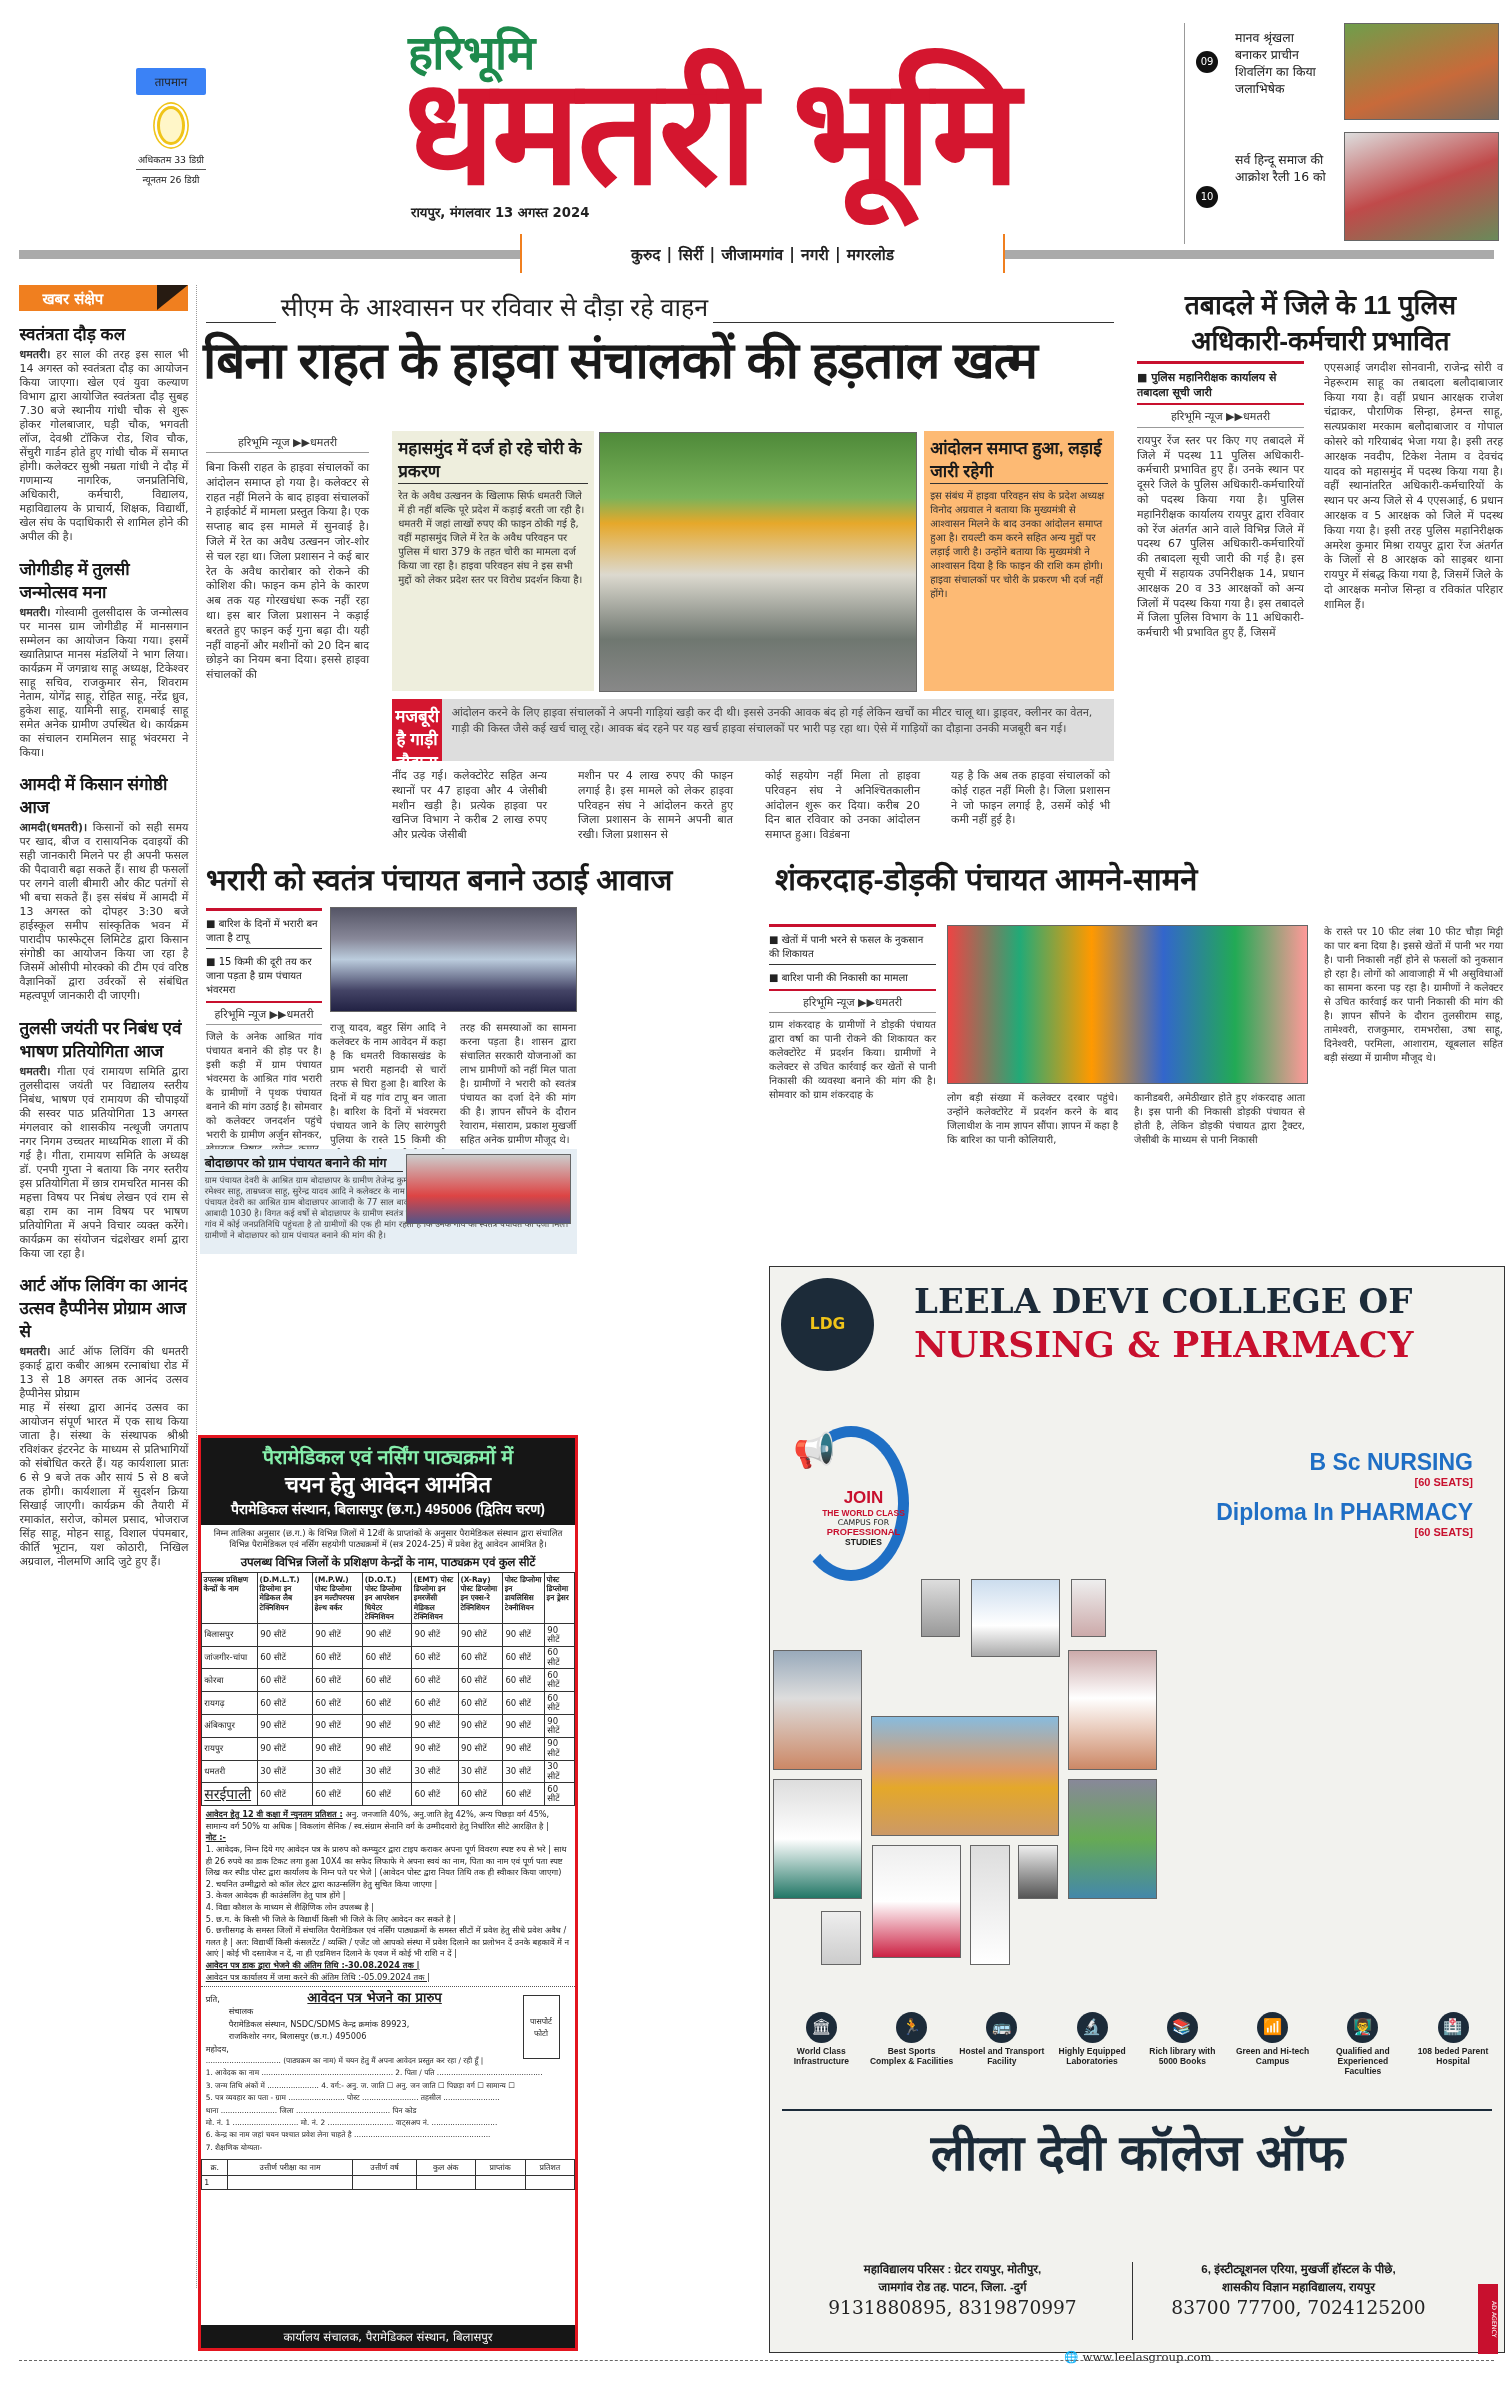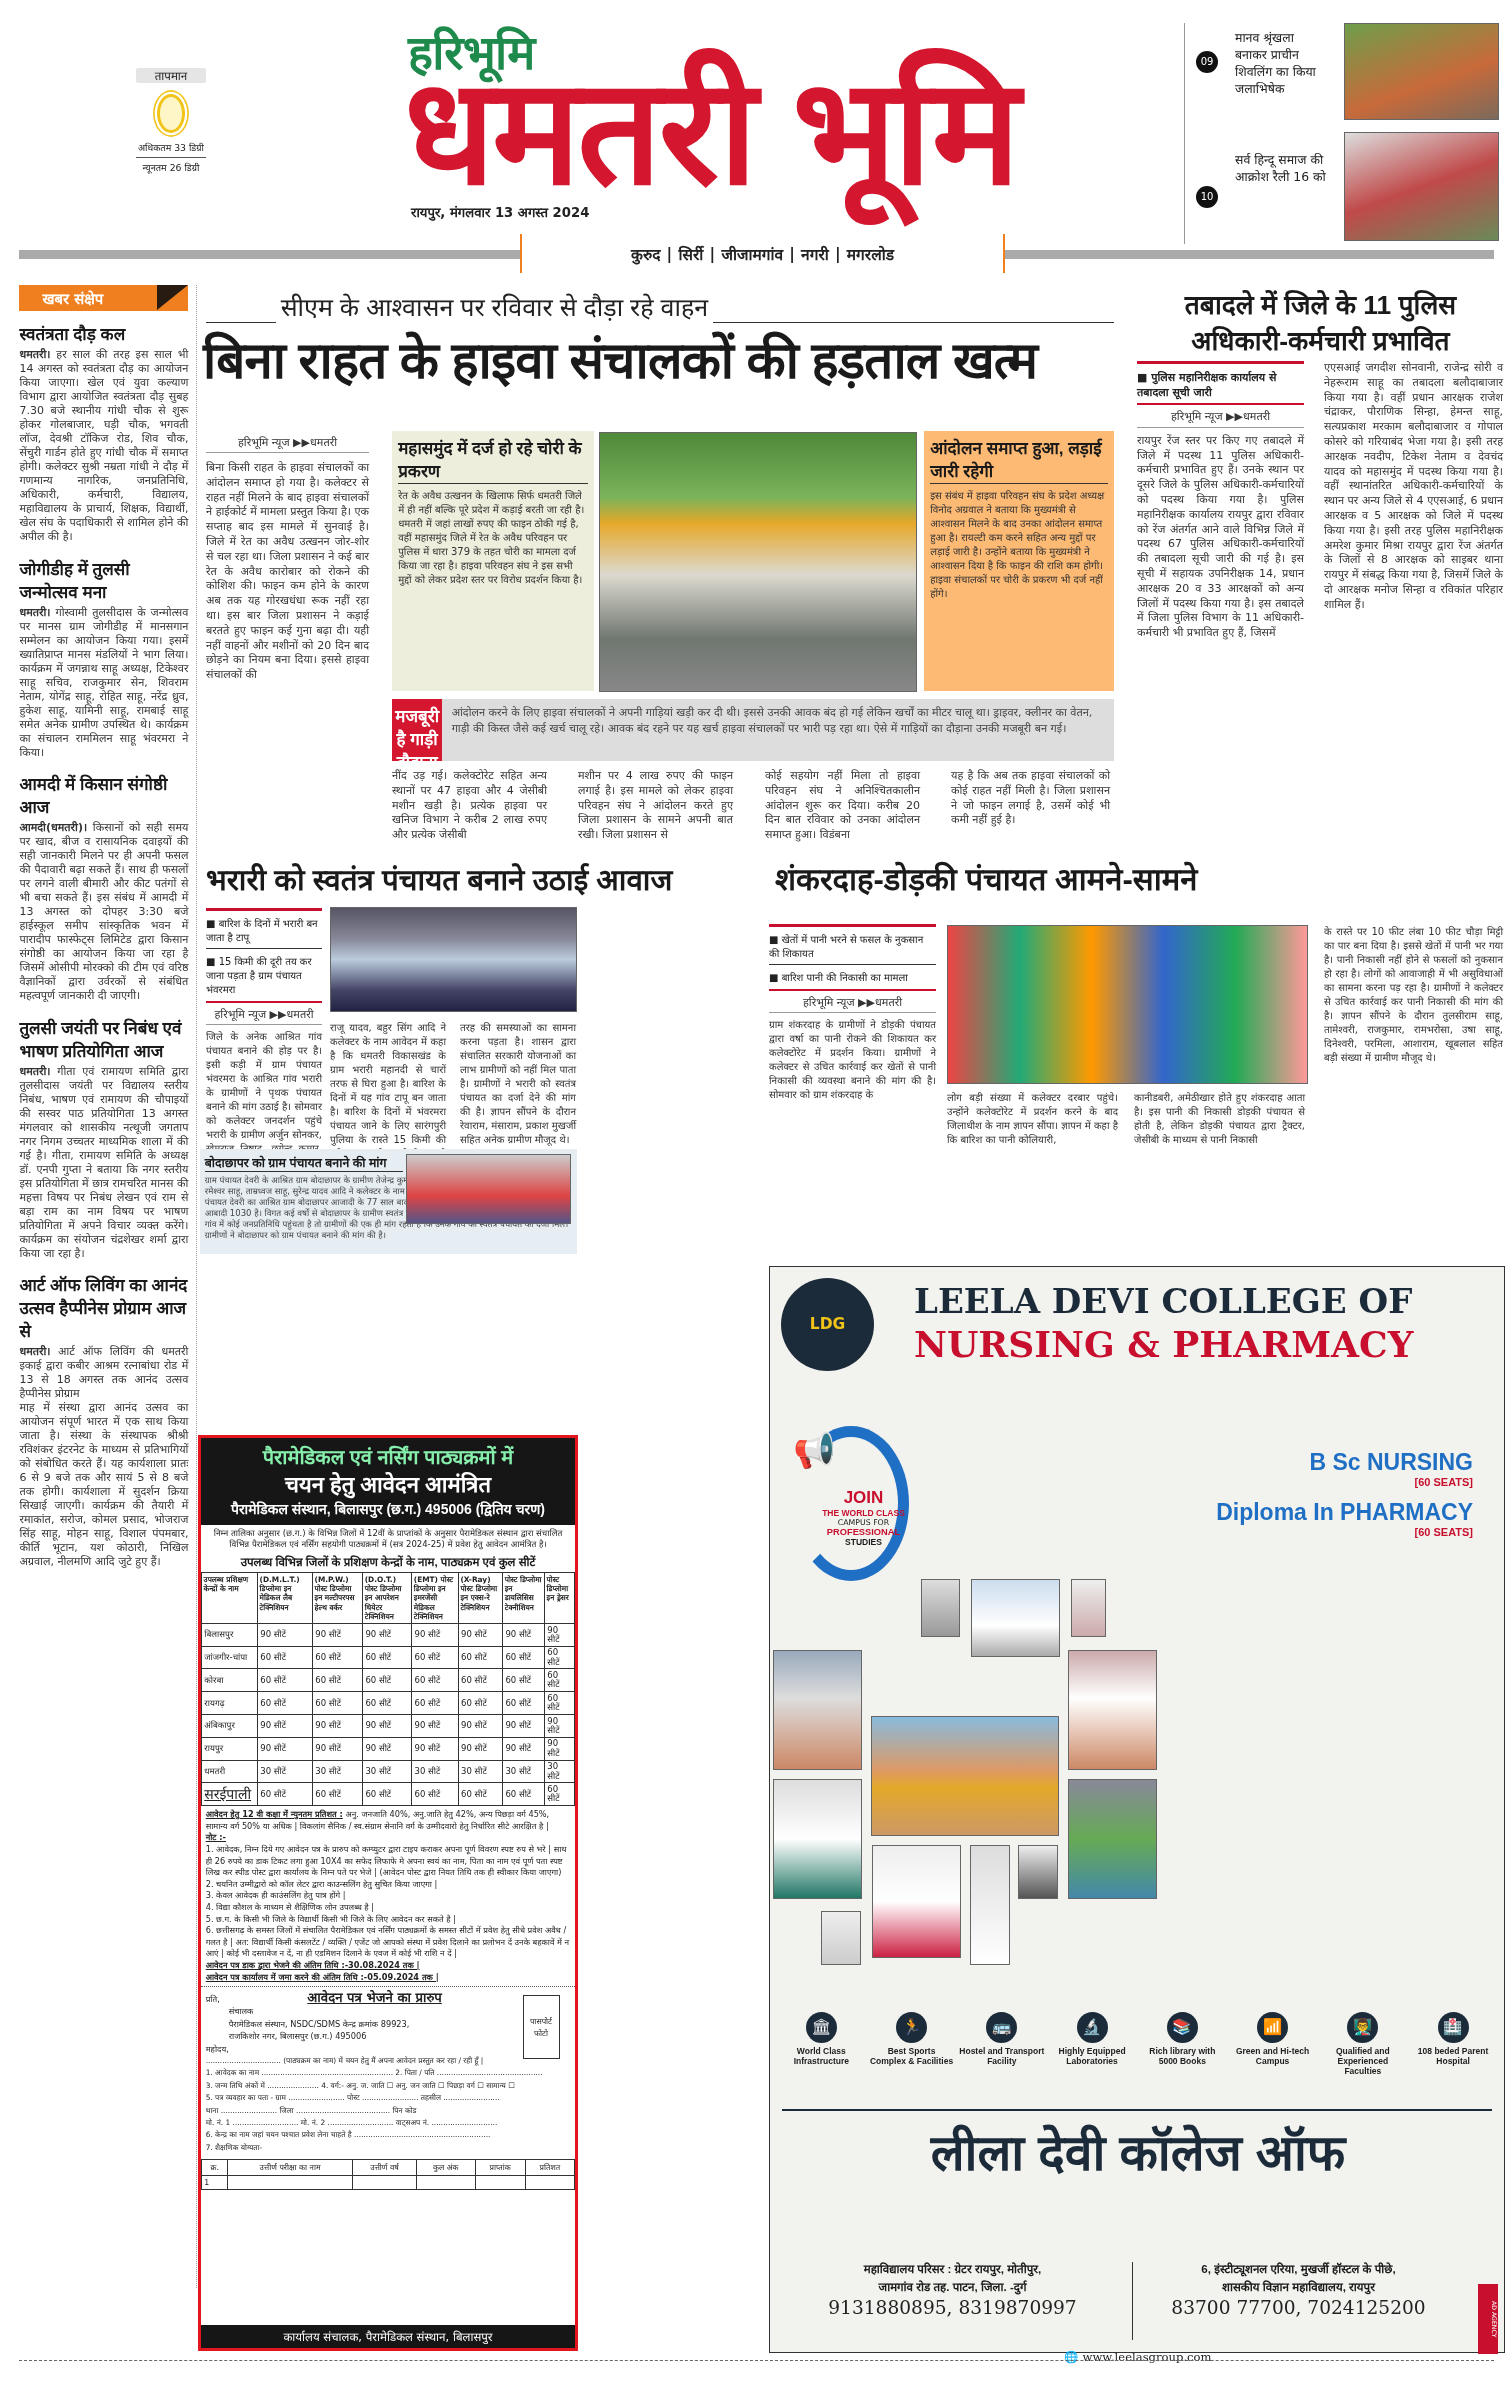--- a/index.html
+++ b/index.html
@@ -12,21 +12,21 @@
 .byline{font-size:11px;color:#333;border-bottom:1.6px solid #999;padding:3.1px 0;text-align:center}
 .redrule{border-top:3.1px solid #c8102e}
 .photo{background:linear-gradient(135deg,#7a8a6a,#b8a98a,#5d6e58);border:0.8px solid #666}
 .bullet::before{content:"■ ";}
 table{border-collapse:collapse}
 </style>
 </head>
 <body>
 
 <div class="abs" style="left:136px;top:68px;width:70px;text-align:center">
-  <div style="background:#e5e5e5;border-radius:2px;font-size:11.6px;padding:0 0;">तापमान</div>
+  <div style="background:#3b82f6;border-radius:2px;font-size:11.6px;padding:6px 0;">तापमान</div>
   <div style="width:28px;height:39px;margin:11px auto 7.8px;border-radius:50%;background:#fff6c8;border:3.1px solid #f0c419;box-shadow:0 0 0 2.3px #fff,0 0 0 3.9px #f0c419"></div>
   <div style="font-size:9.3px;border-bottom:1.6px solid #555;padding-bottom:3.1px">अधिकतम 33 डिग्री</div>
   <div style="font-size:9.3px;padding-top:3.1px">न्यूनतम 26 डिग्री</div>
 </div>
 
 <div class="abs hd" style="left:408px;top:19.4px;font-size:47px;color:#1e8a4c;letter-spacing:-0.8px">हरिभूमि</div>
 <div class="abs hd" style="left:404px;top:54px;font-size:148px;line-height:155px;color:#d4162f;letter-spacing:-3.1px;font-weight:bold">धमतरी भूमि</div>
 <div class="abs" style="left:411px;top:203px;font-size:13.2px;font-weight:bold">रायपुर, मंगलवार 13 अगस्त 2024</div>
 
 <div class="abs" style="left:1184px;top:23px;width:318px;height:221px;border-left:1.6px solid #999">
@@ -243,21 +243,21 @@
   <div style="font-size:8.2px;line-height:11.6px;padding:3.1px 4.7px">
     <p><u><b>आवेदन हेतु 12 वी कक्षा में न्युनतम प्रतिशत :</b></u> <span>अनु. जनजाति 40%, अनु.जाति हेतु 42%, अन्य पिछड़ा वर्ग 45%, सामान्य वर्ग 50% या अधिक | विकलांग सैनिक / स्व.संग्राम सेनानि वर्ग के उम्मीदवारो हेतु निर्धारित सीटे आरक्षित है |</span></p>
     <p><u><b>नोट :-</b></u></p>
     <p>1. आवेदक, निम्न दिये गए आवेदन पत्र के प्रारुप को कम्प्युटर द्वारा टाइप कराकर अपना पूर्ण विवरण स्पष्ट रुप से भरे | साथ ही 26 रुपये का डाक टिकट लगा हुआ 10X4 का सफेद लिफाफे मे अपना स्वयं का नाम, पिता का नाम एवं पूर्ण पता स्पष्ट लिख कर स्पीड पोस्ट द्वारा कार्यालय के निम्न पते पर भेजे | (आवेदन पोस्ट द्वारा नियत तिथि तक ही स्वीकार किया जाएगा)</p>
     <p>2. चयनित उम्मीद्वारो को कॉल लेटर द्वारा काउन्सलिंग हेतु सुचित किया जाएगा |</p>
     <p>3. केवल आवेदक ही काउंसलिंग हेतु पात्र होंगे |</p>
     <p>4. विद्या कौशल के माध्यम से शैक्षिणिक लोन उपलब्ध है |</p>
     <p>5. छ.ग. के किसी भी जिले के विद्यार्थी किसी भी जिले के लिए आवेदन कर सकते है |</p>
     <p>6. छत्तीसगढ़ के समस्त जिलों में संचालित पैरामेडिकल एवं नर्सिंग पाठ्यक्रमों के समस्त सीटों में प्रवेश हेतु सीधे प्रवेश अवैध / गलत है | अत: विद्यार्थी किसी कंसलटेंट / व्यक्ति / एजेंट जो आपको संस्था में प्रवेश दिलाने का प्रलोभन दें उनके बहकावें में न आएं | कोई भी दस्तावेज न दें, ना ही एडमिशन दिलाने के एवज में कोई भी राशि न दें |</p>
     <p style="font-weight:bold;text-decoration:underline">आवेदन पत्र डाक द्वारा भेजने की अंतिम तिथि :-30.08.2024 तक |</p>
-    <p style="font-weight:bold;text-decoration:underline">आवेदन पत्र कार्यालय में जमा करने की अंतिम तिथि :-05.09.2024 तक |</p>
+    <p style="font-weight:normal;text-decoration:underline">आवेदन पत्र कार्यालय में जमा करने की अंतिम तिथि :-05.09.2024 तक |</p>
   </div>
   <div style="border-top:0.8px dotted #555;padding:4.7px;font-size:8.2px;line-height:12.4px;position:relative">
     <div style="position:absolute;right:15.5px;top:7.8px;width:37px;height:64px;border:0.8px solid #333;font-size:7.8px;text-align:center;padding-top:20px">पासपोर्ट फोटो</div>
     <div><span>प्रति,</span> <b style="margin-left:85px;font-size:13.2px;text-decoration:underline">आवेदन पत्र भेजने का प्रारुप</b></div>
     <div style="padding-left:23px">संचालक</div>
     <div style="padding-left:23px">पैरामेडिकल संस्थान, NSDC/SDMS केन्द्र क्रमांक 89923,</div>
     <div style="padding-left:23px">राजकिशोर नगर, बिलासपुर (छ.ग.) 495006</div>
     <div>महोदय,</div>
     <div style="font-size:7.4px">................................ (पाठ्यक्रम का नाम) में चयन हेतु मैं अपना आवेदन प्रस्तुत कर रहा / रही हूँ |</div>
     <div style="font-size:7.4px">1. आवेदक का नाम ........................................................ 2. पिता / पति .............................................</div>

